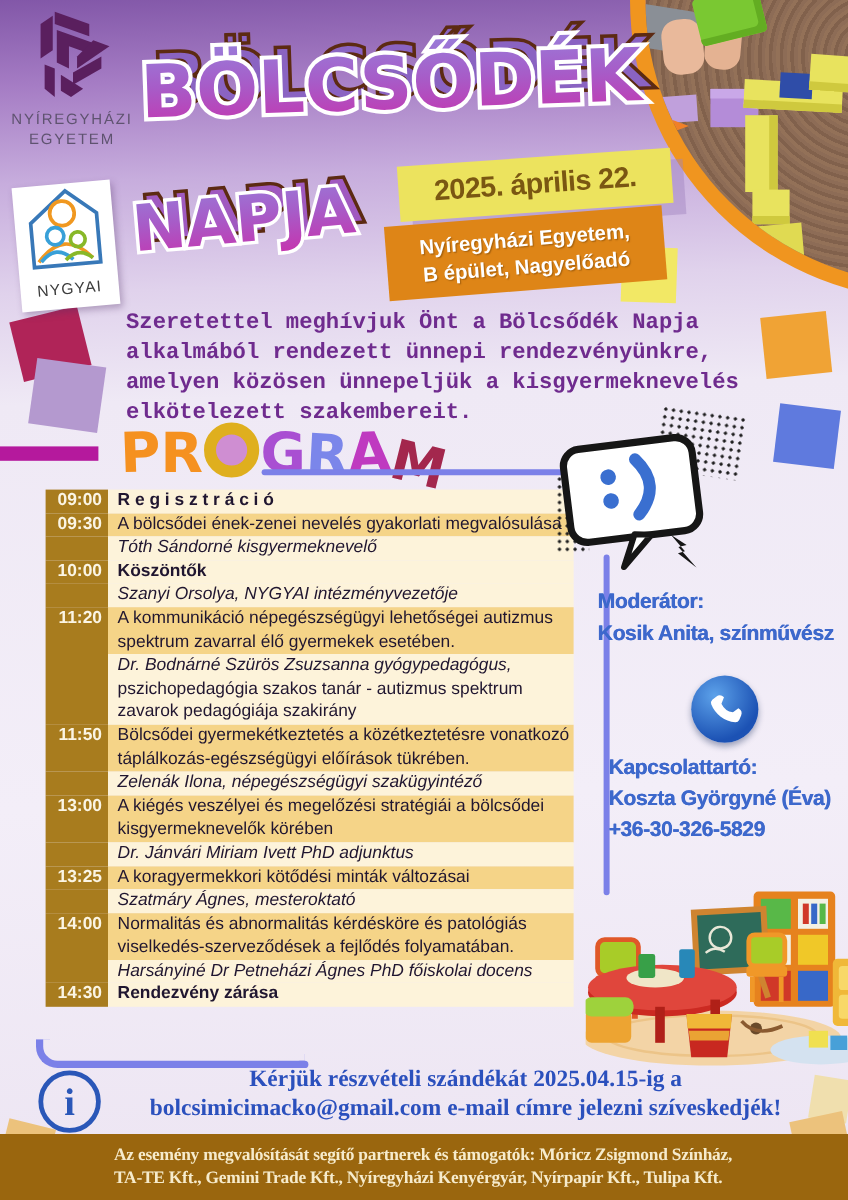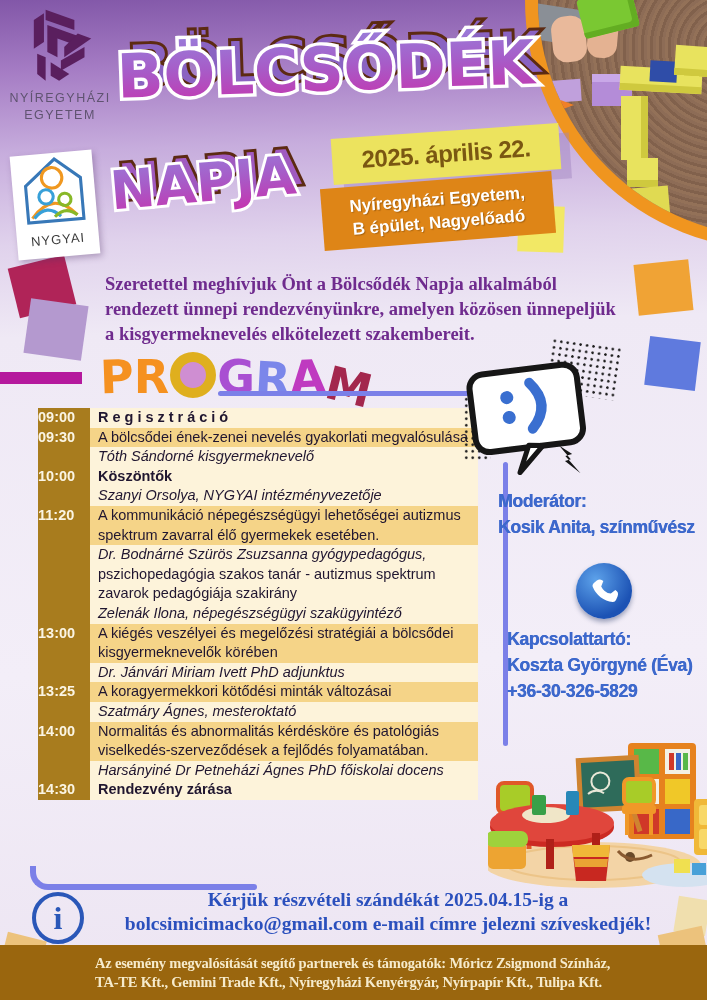--- a/index.html
+++ b/index.html
@@ -22,34 +22,34 @@
   .nygyai-card .lbl{font-size:13px;color:#3c3c3c;letter-spacing:1px;margin-top:-3px;}
   
   .date-badge{position:absolute;left:332px;top:131px;width:228px;height:46px;background:#ece35e;
         transform:rotate(-4deg);box-shadow:10px 10px 0 rgba(160,130,190,.45);
         display:flex;align-items:center;justify-content:center;
         color:#7a5712;font-weight:bold;font-size:24px;letter-spacing:-0.5px;}
   .loc-badge{position:absolute;left:322px;top:180px;width:232px;height:62px;background:#de8517;
         transform:rotate(-4.5deg);display:flex;flex-direction:column;align-items:center;justify-content:center;
         color:#fff;font-weight:bold;font-size:17px;line-height:23px;text-shadow:1px 1px 1px rgba(90,50,0,.4);}
   
-  .intro{position:absolute;left:105px;top:272px;width:522px;font-family:Liberation Serif, serif;
+  .intro{position:absolute;left:105px;top:256px;width:522px;font-family:Liberation Mono, monospace;
         font-weight:bold;color:#6f2b8e;font-size:18.5px;line-height:25px;}
   
   .magenta-bar{position:absolute;left:0;top:372px;width:82px;height:12px;background:#b5199d;}
   .program-heading{position:absolute;left:100px;top:348px;display:flex;align-items:flex-end;height:52px;}
   .program-heading .letter{font-family:"DejaVu Sans",sans-serif;font-weight:900;font-size:46px;line-height:46px;display:inline-block;}
   .program-heading .ring{width:26px;height:26px;border:10px solid #dfaf1e;background:#cf8ed2;border-radius:50%;
         display:inline-block;margin:0 1px 2px 1px;}
   .blue-underline{position:absolute;left:218px;top:391px;width:344px;height:5px;background:#7b80e8;border-radius:3px;}
   
   .schedule{position:absolute;left:38px;top:408px;width:440px;font-size:14.5px;color:#201630;}
   .row{display:flex;}
   .row .t{width:52px;min-width:52px;background:#a87c1e;color:#fbf5e4;font-weight:bold;
-        text-align:left;padding-right:5px;box-sizing:border-box;line-height:19.6px;}
+        text-align:right;padding-right:5px;box-sizing:border-box;line-height:19.6px;}
   .row .c{flex:1;padding:0 3px 0 8px;line-height:19.6px;}
   .row.event .c,.row.speaker .c,.row.note .c{background:#fdf3da;}
   .row.title .c{background:#f5d488;}
   .row.event .c{font-weight:bold;}
   .row.speaker .c{font-style:italic;}
   .row .c.spaced{letter-spacing:4px;}
   
   .dots{position:absolute;background-image:radial-gradient(#1c1c1c 1.25px,transparent 1.35px);background-size:6.5px 6.5px;}
   .bubble-wrap{position:absolute;left:468px;top:362px;width:140px;height:120px;transform:rotate(-7deg);}
   .divider-v{position:absolute;left:503px;top:462px;width:5px;height:284px;background:#7b80e8;border-radius:3px;}
@@ -203,20 +203,24 @@
         <div class="c">A kommunikáció népegészségügyi lehetőségei autizmus spektrum zavarral élő gyermekek esetében.</div>
       </div>
       <div class="row speaker">
         <div class="t"></div>
         <div class="c">Dr. Bodnárné Szürös Zsuzsanna gyógypedagógus,</div>
       </div>
       <div class="row note">
         <div class="t"></div>
         <div class="c">pszichopedagógia szakos tanár - autizmus spektrum zavarok pedagógiája szakirány</div>
       </div>
+      <div class="row title">
+        <div class="t">11:50</div>
+        <div class="c">Bölcsődei gyermekétkeztetés a közétkeztetésre vonatkozó táplálkozás-egészségügyi előírások tükrében.</div>
+      </div>
       <div class="row speaker">
         <div class="t"></div>
         <div class="c">Zelenák Ilona, népegészségügyi szakügyintéző</div>
       </div>
       <div class="row title">
         <div class="t">13:00</div>
         <div class="c">A kiégés veszélyei és megelőzési stratégiái a bölcsődei kisgyermeknevelők körében</div>
       </div>
       <div class="row speaker">
         <div class="t"></div>

